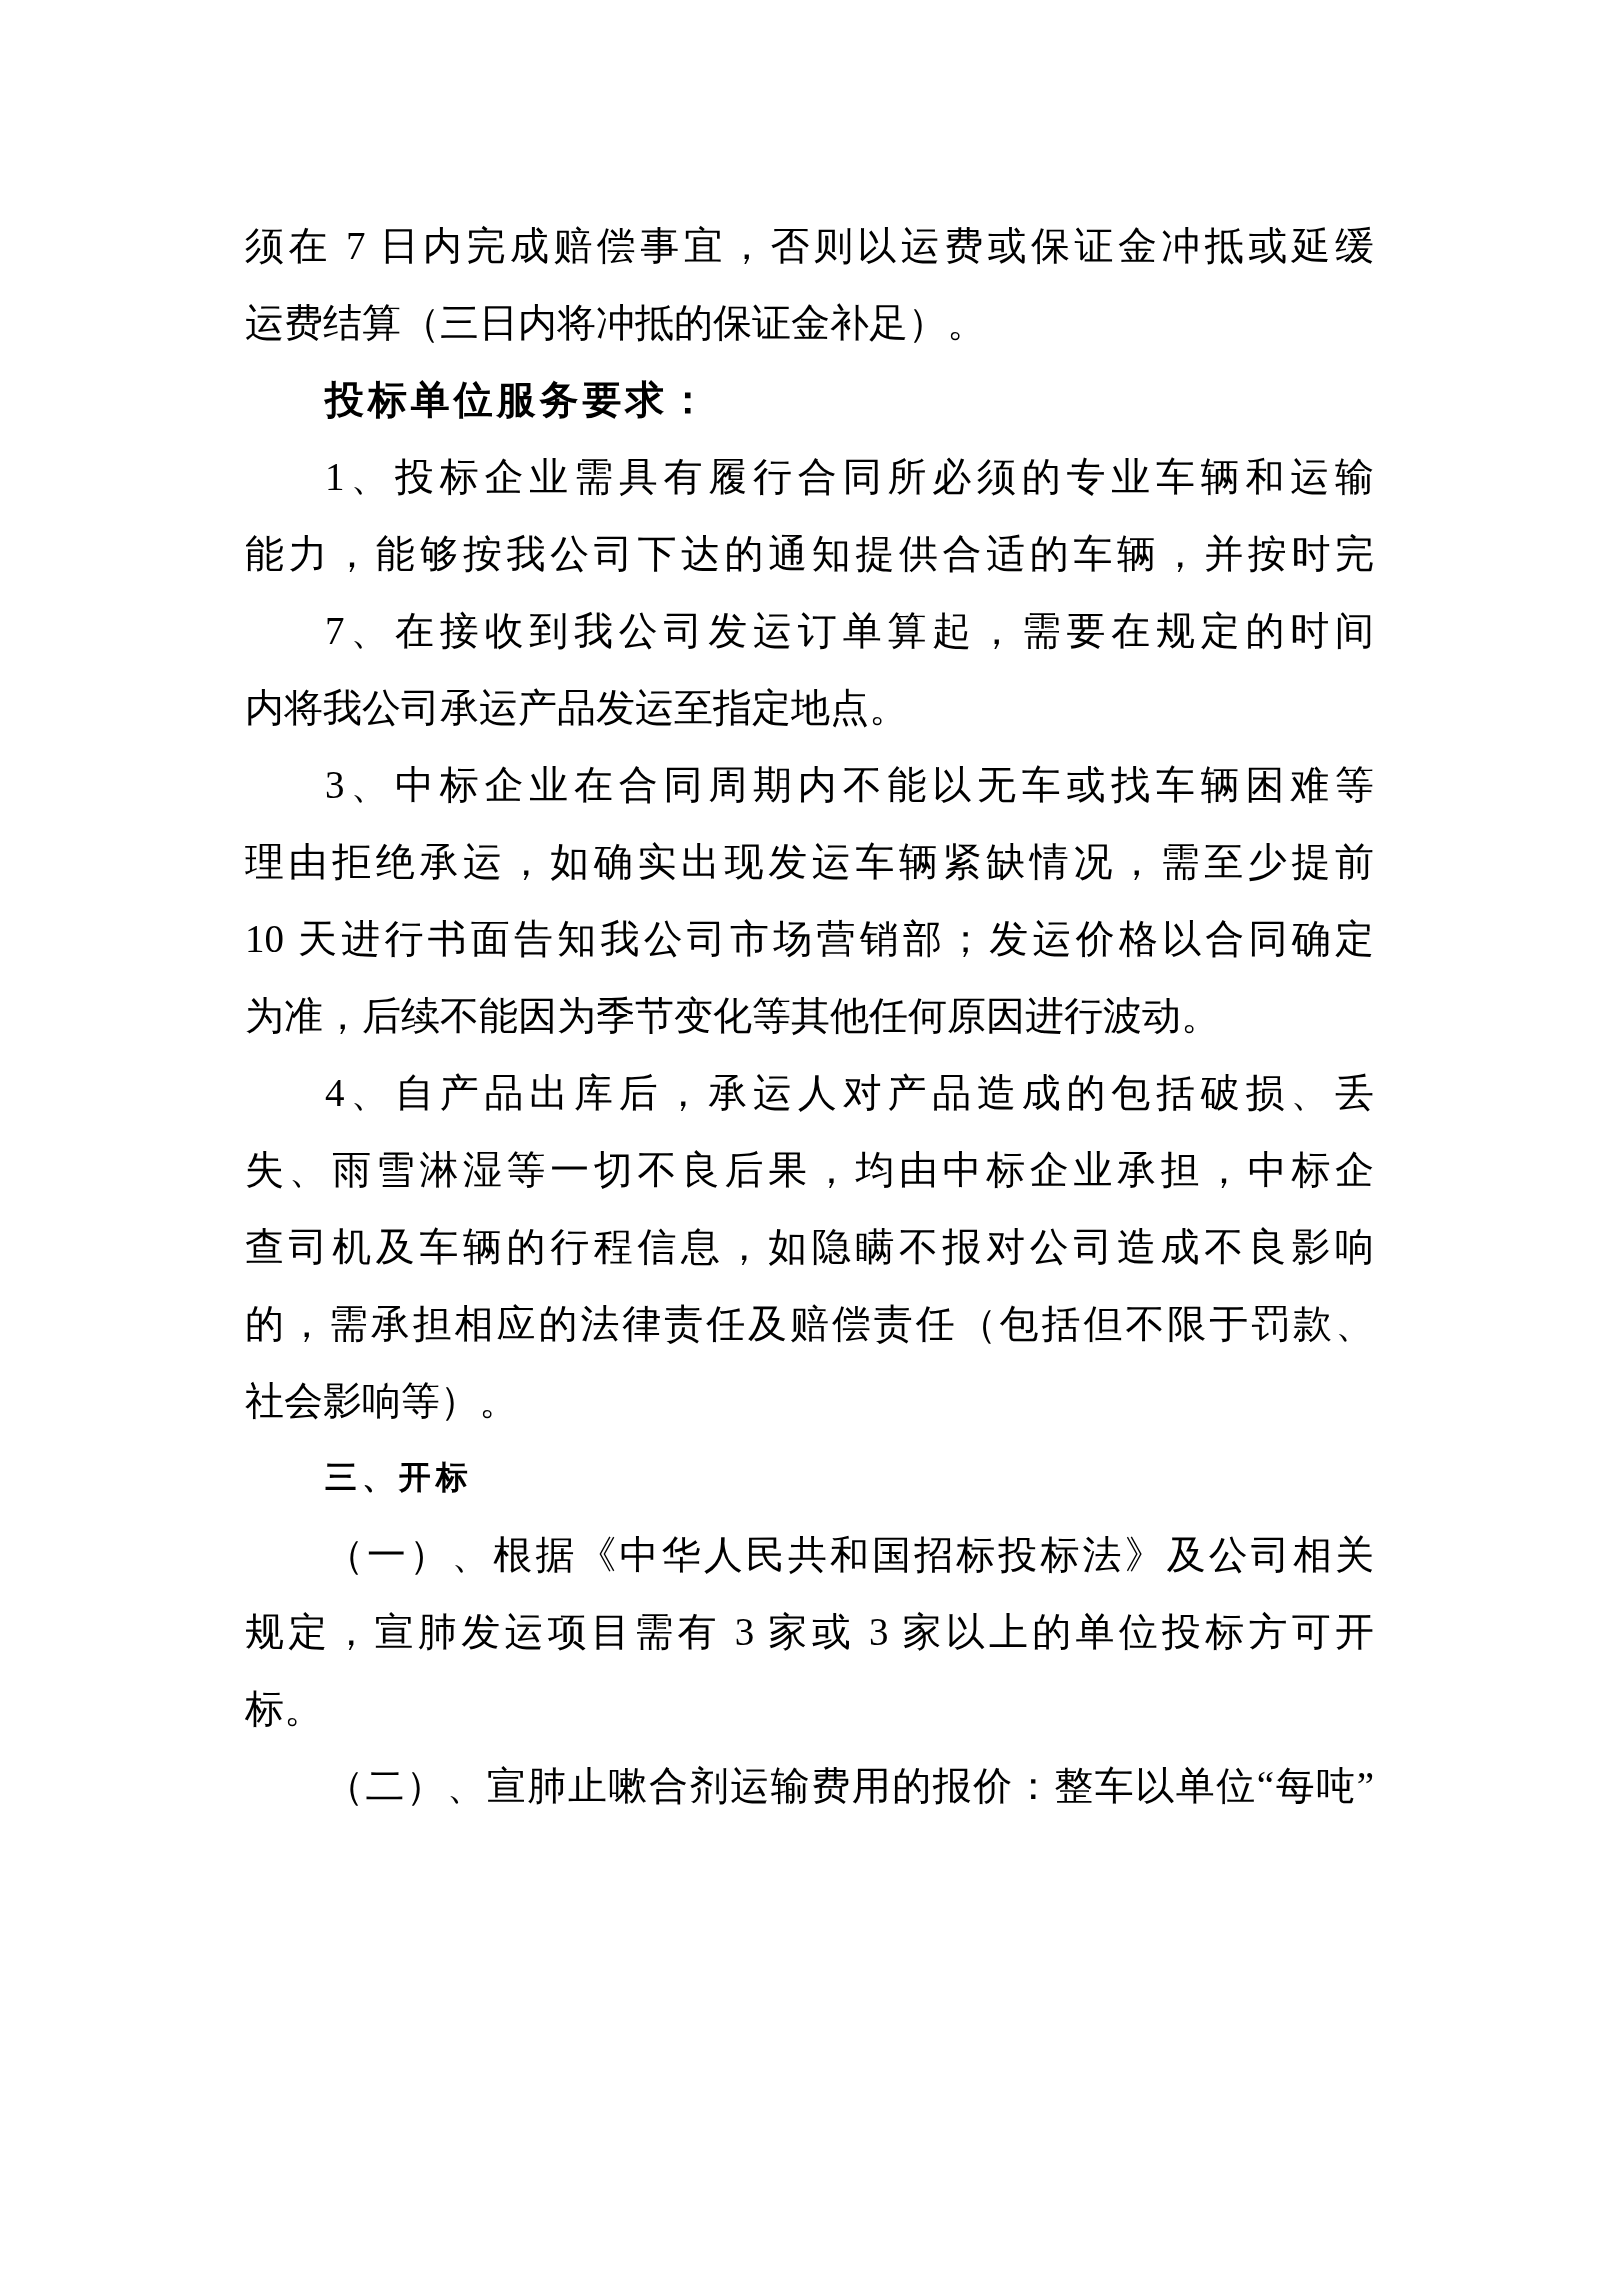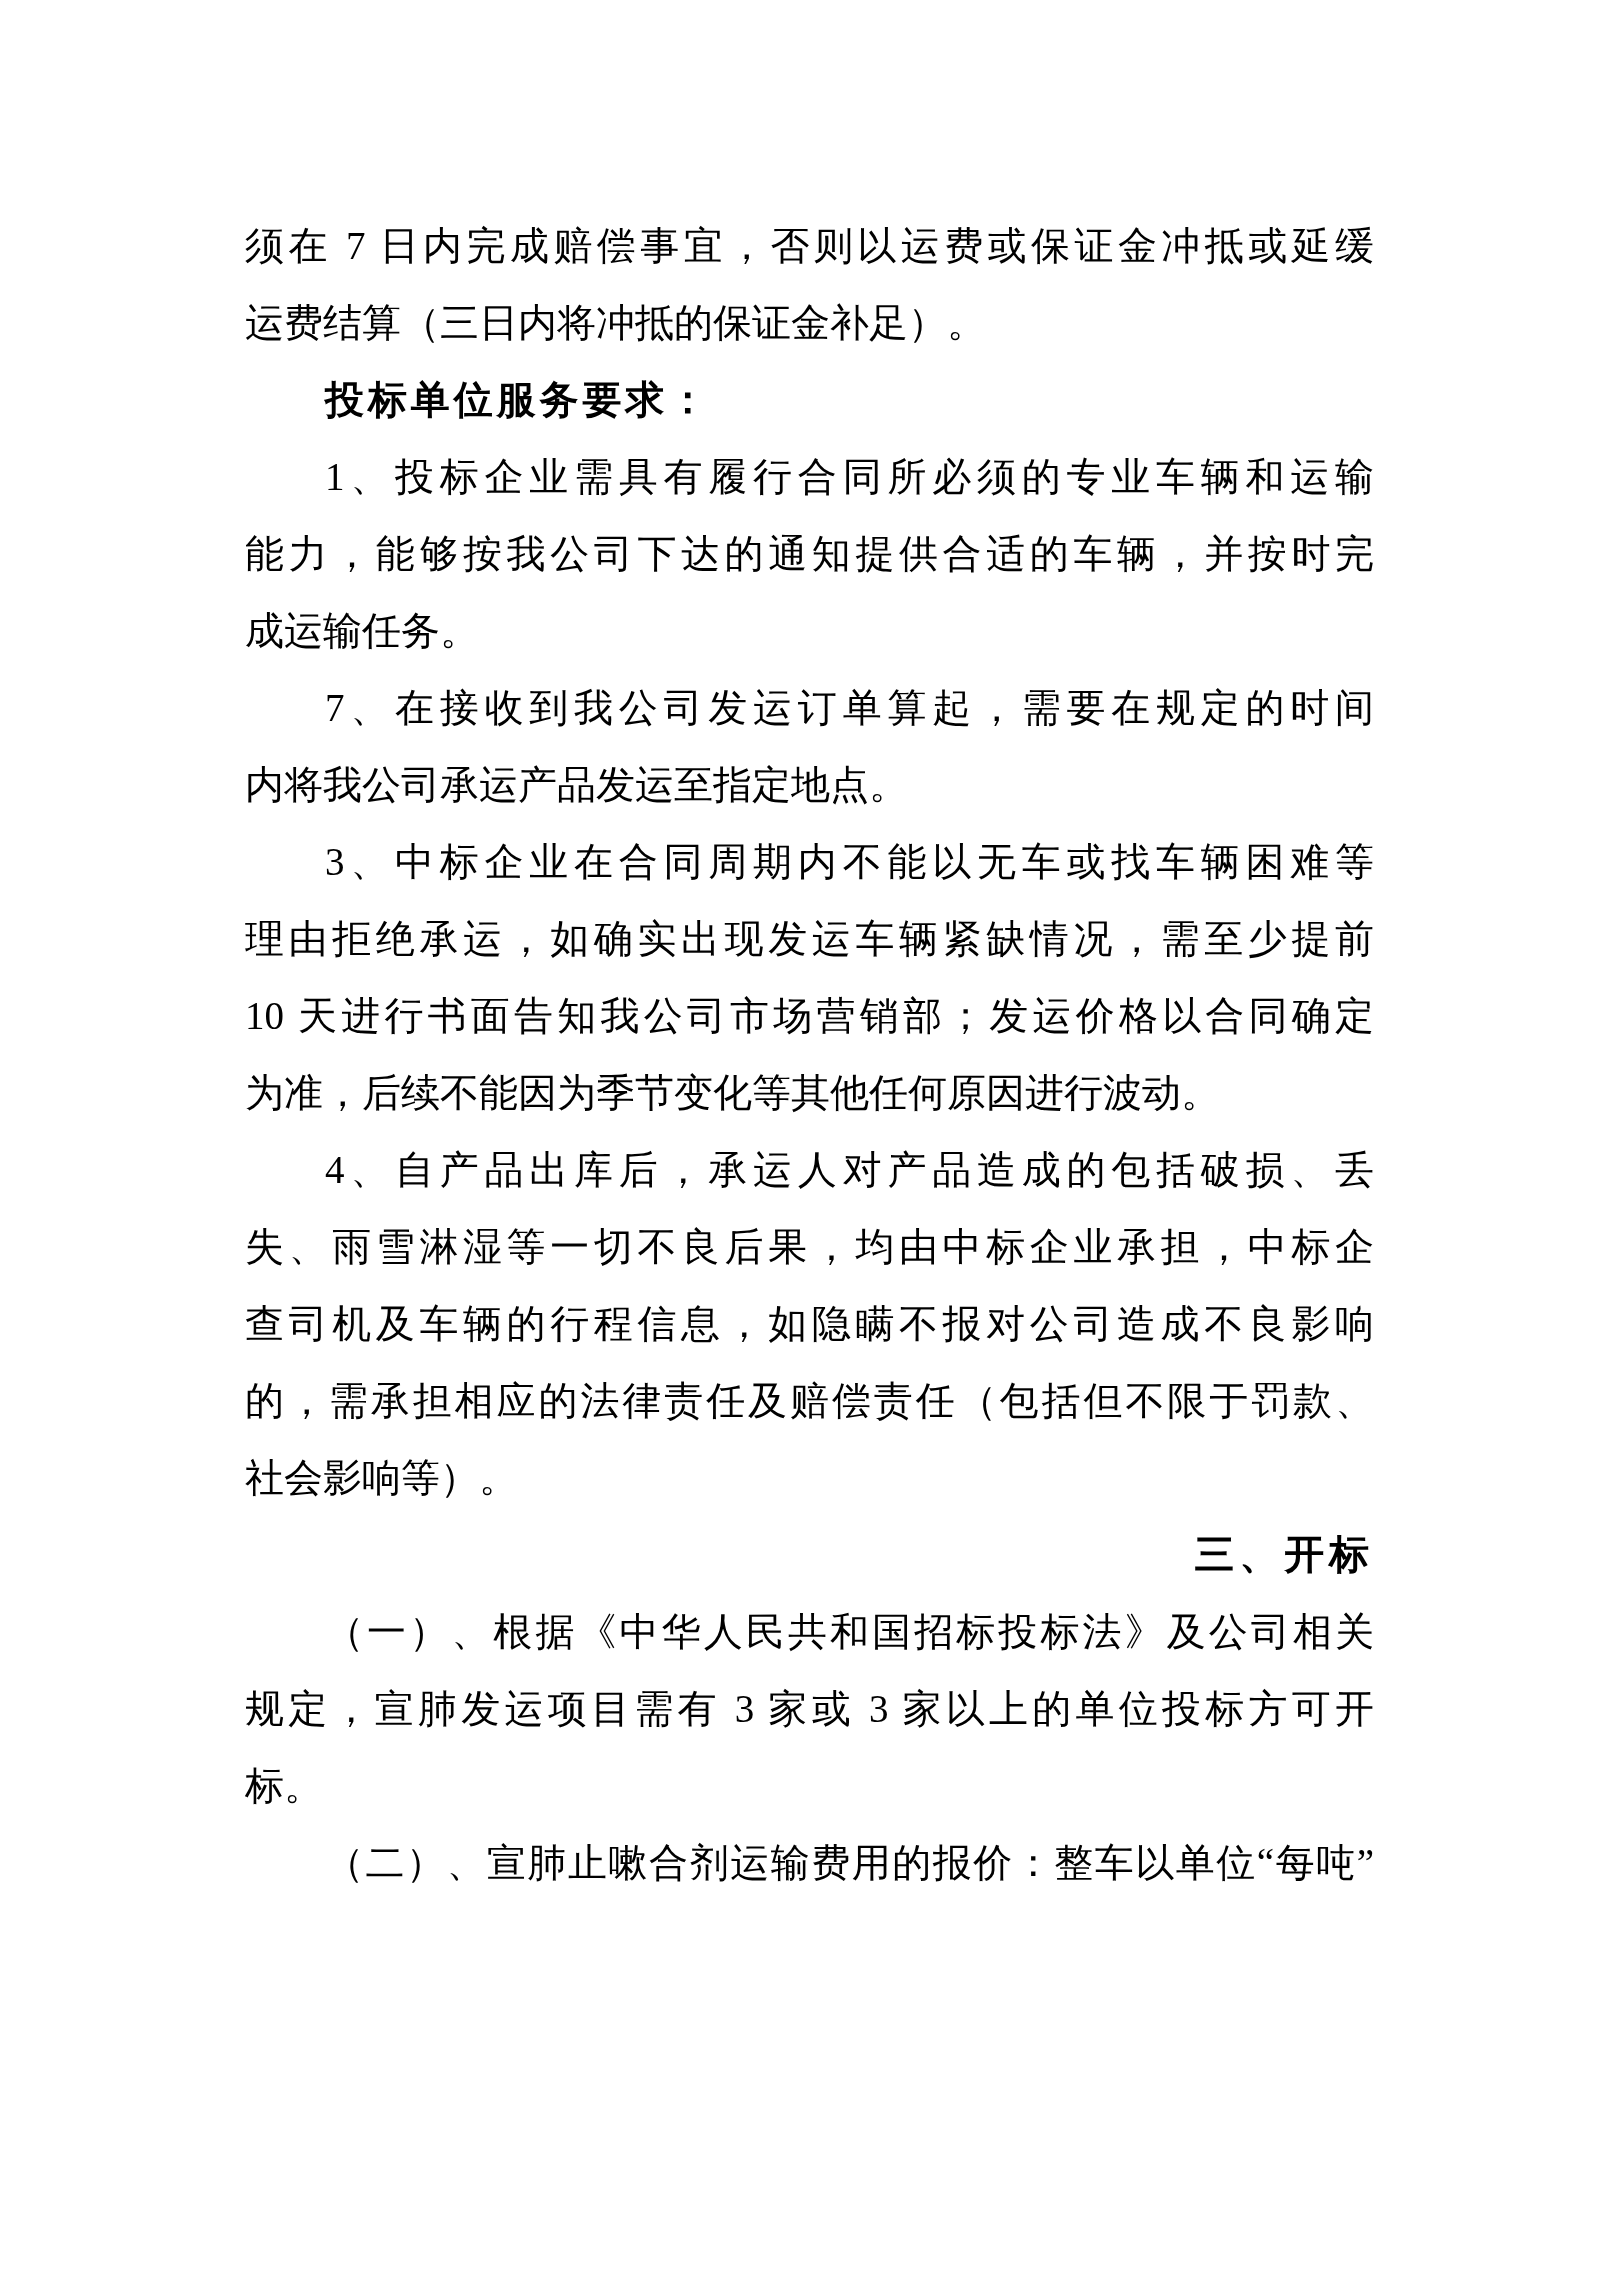--- a/index.html
+++ b/index.html
@@ -36,36 +36,34 @@
   .line.justify {
     text-align: justify;
     text-align-last: justify;
     text-justify: inter-character;
   }
   .line.bold {
     font-weight: bold;
     letter-spacing: 3.9px;
   }
   .line.large {
-    font-size: 40px;
+    font-size: 32px;
     letter-spacing: 4.9px;
-    text-align: right;
   }
 </style>
 </head>
 <body>
 
 <div class="page">
   <div class="content" id="lines-container">
       <div class="line justify">须在 7 日内完成赔偿事宜，否则以运费或保证金冲抵或延缓</div>
       <div class="line">运费结算（三日内将冲抵的保证金补足）。</div>
       <div class="line indent bold">投标单位服务要求：</div>
       <div class="line indent justify">1、投标企业需具有履行合同所必须的专业车辆和运输</div>
       <div class="line justify">能力，能够按我公司下达的通知提供合适的车辆，并按时完</div>
-      <div class="line">成运输任务。</div>
       <div class="line indent justify">7、在接收到我公司发运订单算起，需要在规定的时间</div>
       <div class="line">内将我公司承运产品发运至指定地点。</div>
       <div class="line indent justify">3、中标企业在合同周期内不能以无车或找车辆困难等</div>
       <div class="line justify">理由拒绝承运，如确实出现发运车辆紧缺情况，需至少提前</div>
       <div class="line justify">10 天进行书面告知我公司市场营销部；发运价格以合同确定</div>
       <div class="line">为准，后续不能因为季节变化等其他任何原因进行波动。</div>
       <div class="line indent justify">4、自产品出库后，承运人对产品造成的包括破损、丢</div>
       <div class="line justify">失、雨雪淋湿等一切不良后果，均由中标企业承担，中标企</div>
       <div class="line justify">查司机及车辆的行程信息，如隐瞒不报对公司造成不良影响</div>
       <div class="line justify">的，需承担相应的法律责任及赔偿责任（包括但不限于罚款、</div>

